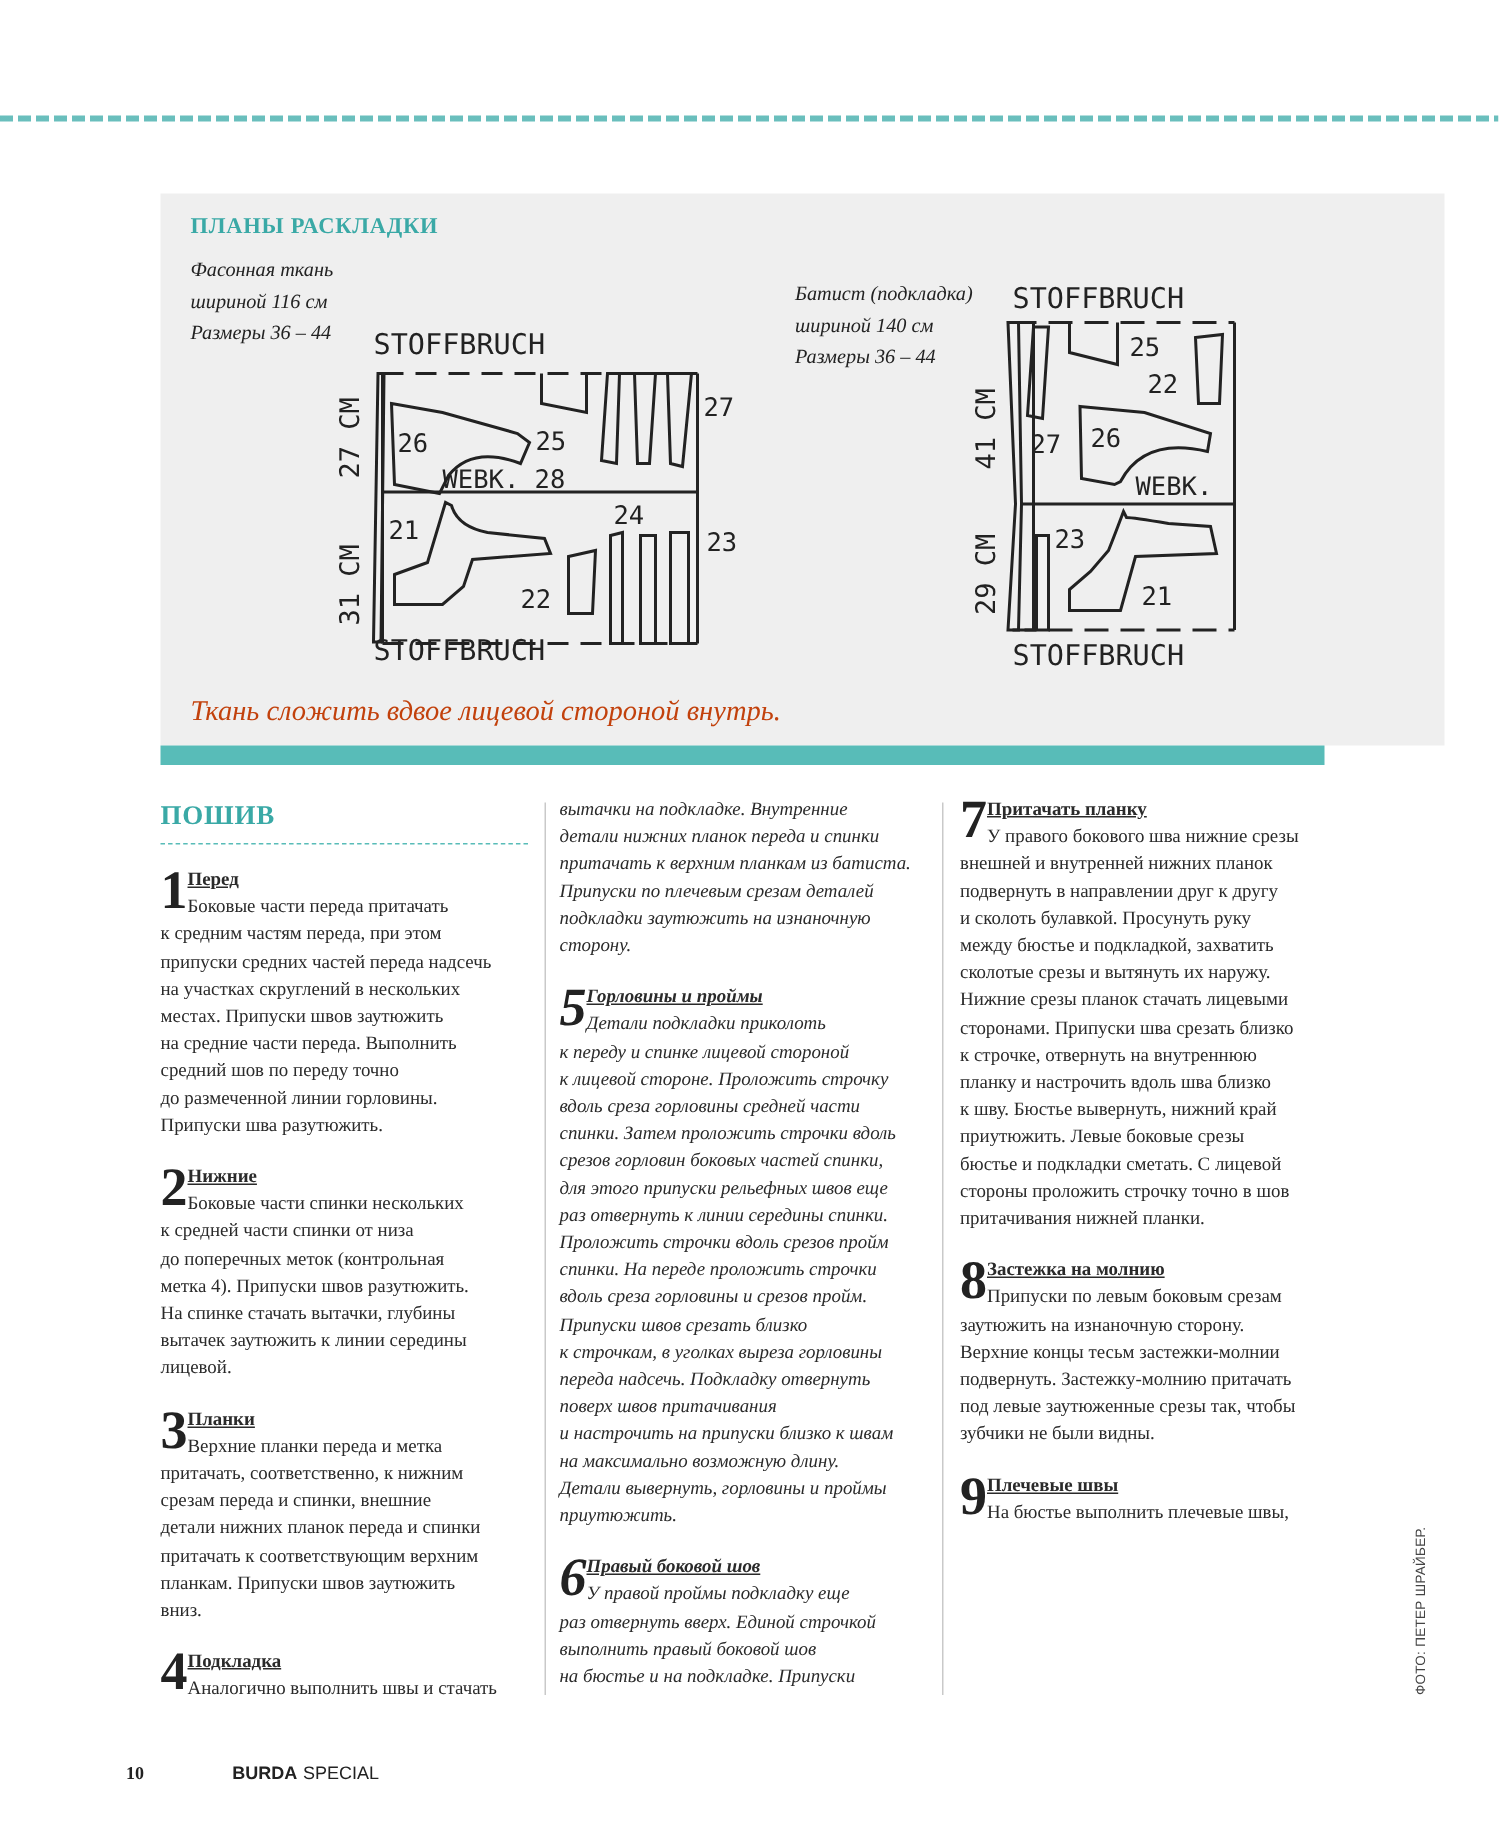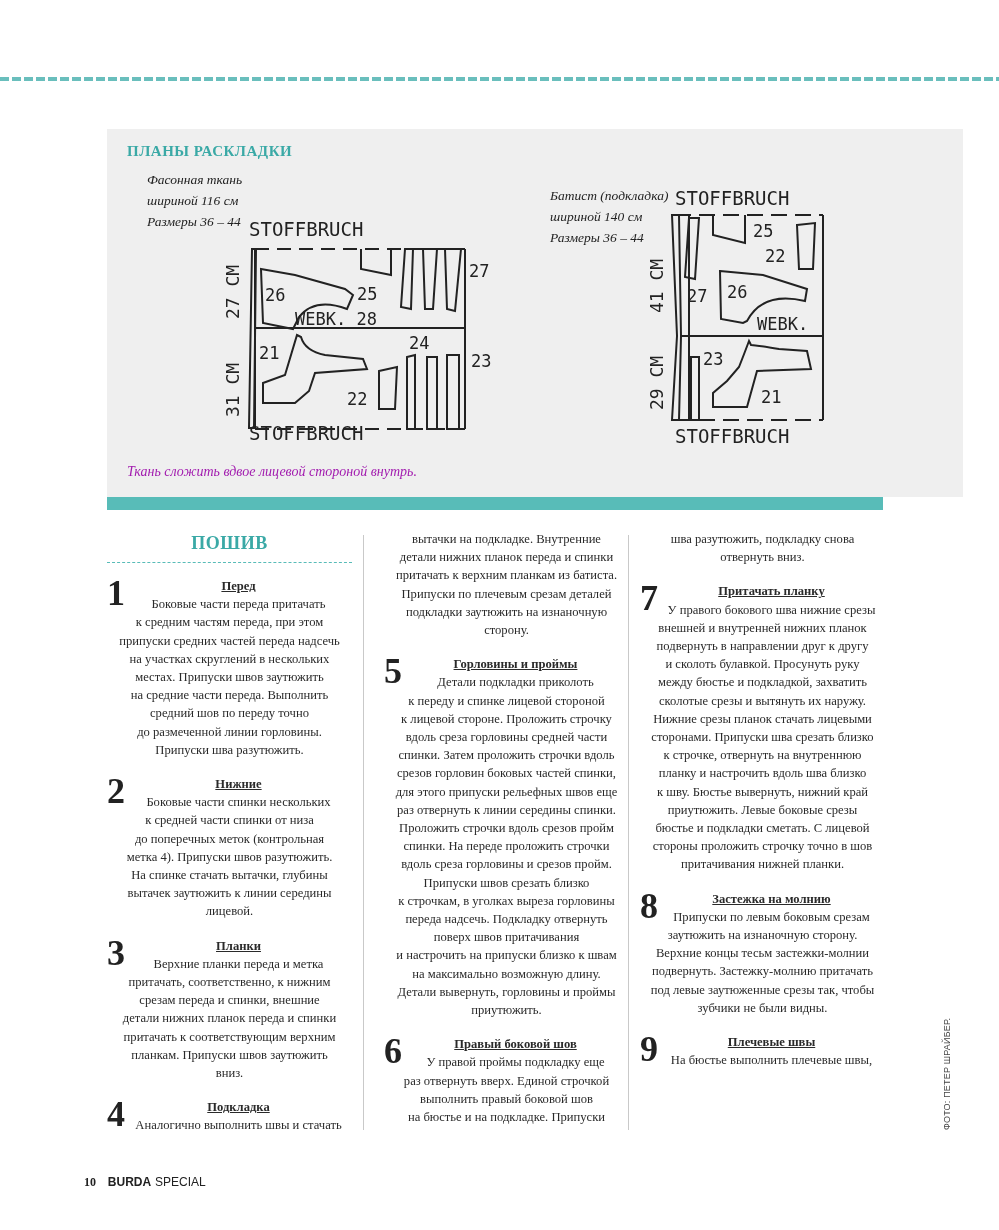--- a/index.html
+++ b/index.html
@@ -20,39 +20,39 @@
     position: absolute; left: 107px; top: 497px; width: 776px; height: 13px;
     background: #58bcb8;
   }
   .layout-title {
     position: absolute; left: 20px; top: 14px;
     font-family: "Liberation Serif", serif; font-weight: bold; font-size: 15px;
     letter-spacing: 0.5px; color: #3aa9a6;
   }
   .fabric-info {
     position: absolute; font-family: "Liberation Serif", serif; font-style: italic;
-    font-size: 13.5px; line-height: 21px; color: #222; margin-left: 20px;
+    font-size: 13.5px; line-height: 21px; color: #222;
   }
   .fabric-info.left { left: 20px; top: 40px; }
   .fabric-info.right { left: 423px; top: 56px; }
   .fabric-info div { white-space: nowrap; }
 
   .plan { position: absolute; }
   .plan.left { left: 108px; top: 90px; width: 290px; height: 232px; }
   .plan.right { left: 536px; top: 56px; width: 200px; height: 270px; }
   .plan svg text { font-family: "DejaVu Sans Mono", "Liberation Mono", monospace; fill: #222; }
 
   .fold-note {
     position: absolute; left: 20px; top: 335px;
-    font-family: "Liberation Serif", serif; font-style: italic; font-size: 14px; color: #a21caf;
-  }
-
-  .col { position: absolute; top: 530px; font-family: "Liberation Serif", serif; font-size: 12.6px; line-height: 18.2px; color: #2a2a2a; text-align: center; }
+    font-family: "Liberation Serif", serif; font-style: italic; font-size: 19px; color: #c2410c;
+  }
+
+  .col { position: absolute; top: 530px; font-family: "Liberation Serif", serif; font-size: 12.6px; line-height: 18.2px; color: #2a2a2a; }
   .col1 { left: 107px; width: 245px; }
-  .col2 { left: 384px; width: 245px; }
+  .col2 { left: 373px; width: 245px; font-style: italic; }
   .col3 { left: 640px; width: 245px; }
   .col-rule { position: absolute; top: 535px; width: 1px; height: 595px; background: #c9c9c9; }
   .rule1 { left: 363px; }
   .rule2 { left: 628px; }
 
   .section-title {
     font-family: "Liberation Serif", serif; font-weight: bold; font-size: 18px; letter-spacing: 0.5px;
     color: #3aa9a6; margin-top: 4px; height: 28px;
   }
   .title-dash { height: 1px; border-top: 1px dashed #58bcb8; margin: 0 0 14px 0; width: 245px; }
@@ -67,21 +67,21 @@
   .step-first { display: block; }
   .step-body { display: block; }
   p.line { white-space: nowrap; }
 
   .photo-credit {
     position: absolute; left: 942px; top: 1130px; transform-origin: left top; transform: rotate(-90deg);
     font-family: "Liberation Sans", sans-serif; font-size: 9px; color: #444; white-space: nowrap; letter-spacing: 0.2px;
   }
   .footer { position: absolute; left: 84px; top: 1175px; font-size: 12px; color: #222; white-space: nowrap; }
   .footer .page-no { font-family: "Liberation Serif", serif; font-weight: bold; margin-right: 8px; }
-  .footer .brand { font-family: "Liberation Sans", sans-serif; font-weight: bold; }
+  .footer .brand { font-family: "Liberation Sans", sans-serif; font-weight: bold; margin-left: 47px; }
   .footer .brand-sub { font-family: "Liberation Sans", sans-serif; }
 </style>
 </head>
 <body>
 
 <div class="stitch-line"></div>
 
 <div class="layout-box">
   <div class="layout-title">ПЛАНЫ РАСКЛАДКИ</div>
 
@@ -284,26 +284,20 @@
     </div>
     <div class="step-body">
       <p class="line">раз отвернуть вверх. Единой строчкой</p>
       <p class="line">выполнить правый боковой шов</p>
       <p class="line">на бюстье и на подкладке. Припуски</p>
     </div>
   </div>
 </div>
 
 <div class="col col3">
-  <div class="step">
-    <div class="step-body">
-      <p class="line">шва разутюжить, подкладку снова</p>
-      <p class="line">отвернуть вниз.</p>
-    </div>
-  </div>
 
   <div class="step">
     <div class="step-head">
       <span class="step-num">7</span>
       <span class="step-title">Притачать планку</span>
       <span class="step-first">У правого бокового шва нижние срезы</span>
     </div>
     <div class="step-body">
       <p class="line">внешней и внутренней нижних планок</p>
       <p class="line">подвернуть в направлении друг к другу</p>

